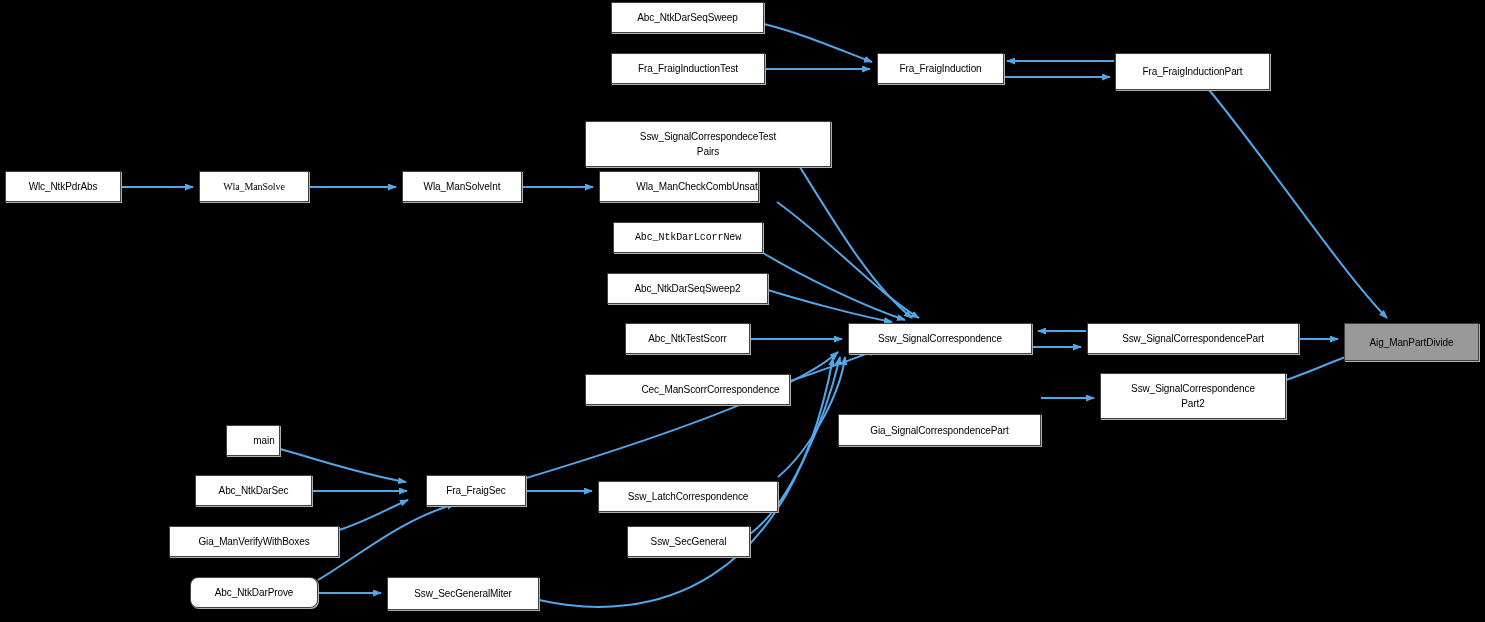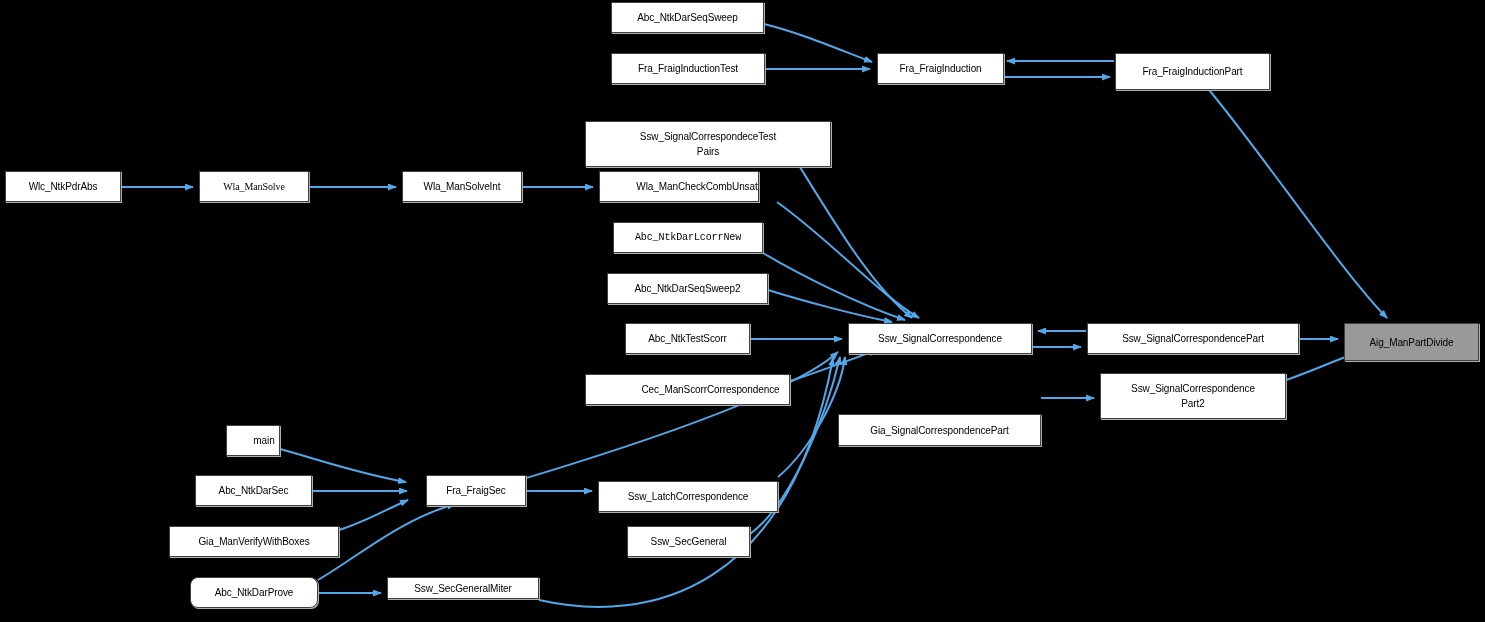--- a/index.html
+++ b/index.html
@@ -107,15 +107,15 @@
       <div class="node" id="n_gia_sigcorrpart" style="left: 838px; top: 382px; width: 203px; height: 32px; margin-top: 32px;">Gia_SignalCorrespondencePart</div>
       <div class="node" id="n_ssw_sigcorrpart2" style="left: 1100px; top: 373px; width: 186px; height: 46px;">Ssw_SignalCorrespondence
 Part2</div>
       <div class="node" id="n_main" style="left: 226px; top: 425px; width: 54px; height: 31px; padding-left: 22px;">main</div>
       <div class="node" id="n_abc_ntkdarsec" style="left: 195px; top: 475px; width: 117px; height: 31px;">Abc_NtkDarSec</div>
       <div class="node" id="n_fra_fraigsec" style="left: 426px; top: 475px; width: 100px; height: 31px;">Fra_FraigSec</div>
       <div class="node" id="n_ssw_latchcorrespondence" style="left: 598px; top: 475px; width: 180px; height: 31px; margin-top: 6px;">Ssw_LatchCorrespondence</div>
       <div class="node" id="n_gia_manverifywithboxes" style="left: 169px; top: 526px; width: 170px; height: 31px;">Gia_ManVerifyWithBoxes</div>
       <div class="node" id="n_ssw_secgeneral" style="left: 627px; top: 526px; width: 123px; height: 31px;">Ssw_SecGeneral</div>
       <div class="node" id="n_abc_ntkdarprove" style="left: 190px; top: 577px; width: 128px; height: 31px; border-radius: 8px;">Abc_NtkDarProve</div>
-      <div class="node" id="n_ssw_secgeneralmiter" style="left: 387px; top: 577px; width: 152px; height: 22px;">Ssw_SecGeneralMiter</div>
+      <div class="node" id="n_ssw_secgeneralmiter" style="left: 387px; top: 577px; width: 152px; height: 33px;">Ssw_SecGeneralMiter</div>
     </div>
 </div>
 
 </body></html>

